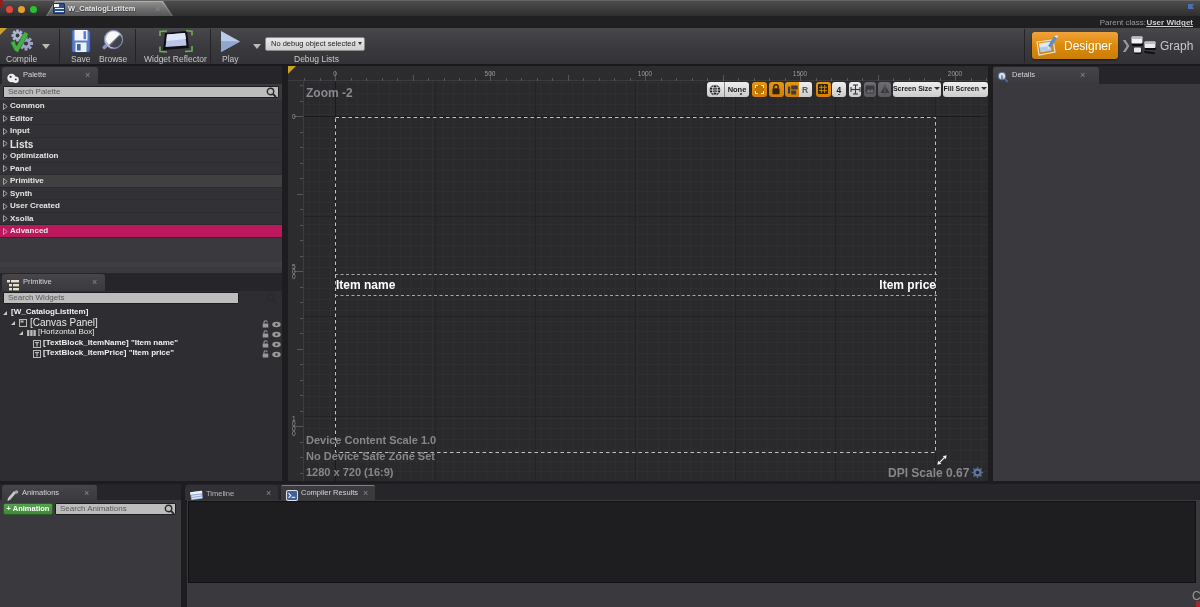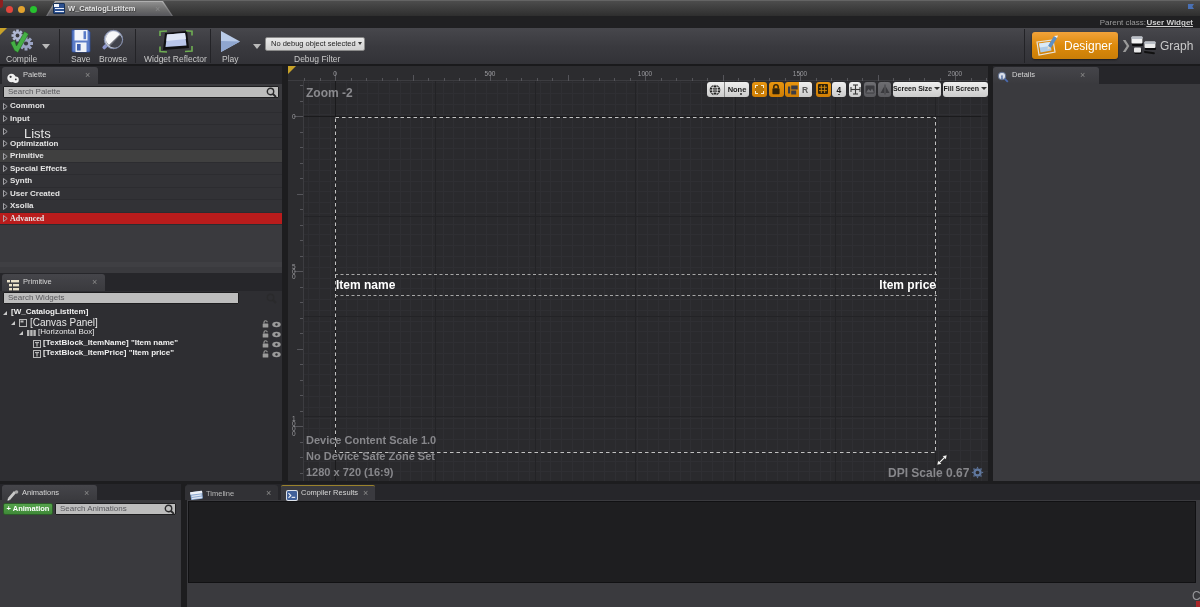--- a/index.html
+++ b/index.html
@@ -110,21 +110,21 @@
 
 <div class="a" id="ic-play" style="left:219px;top:30px;width:23px;height:24px">
 <svg width="23" height="24" viewBox="0 0 23 24">
 <path d="M2 1 L21 11.5 L2 22 Z" fill="#b9cbe8"></path>
 <path d="M2 11 L21 11.5 L2 22 Z" fill="#8fa6cf"></path>
 </svg></div>
 <div class="a" style="left:222px;top:54px;font-size:8.5px;color:#c9c9c9">Play</div>
 <div class="a" style="left:253px;top:44px;width:0;height:0;border-left:4px solid transparent;border-right:4px solid transparent;border-top:5px solid #b9b9b9"></div>
 
 <div class="a" style="left:265px;top:37px;width:100px;height:14px;background:linear-gradient(#e9e9e9,#cfcfcf);border:1px solid #8a8a8a;border-radius:2px;font-size:7.5px;color:#222;line-height:12px;padding-left:5px;white-space:nowrap">No debug object selected <span style="display:inline-block;vertical-align:1px;border-left:2.8px solid transparent;border-right:2.8px solid transparent;border-top:3.2px solid #333"></span></div>
-<div class="a" style="left:294px;top:54px;font-size:8.5px;color:#c9c9c9">Debug Filter</div>
+<div class="a" style="left:294px;top:54px;font-size:8.5px;color:#c9c9c9">Debug Lists</div>
 
 <div class="a" style="left:1032px;top:32px;width:86px;height:27px;background:linear-gradient(#f2a33a,#dd8a0b 50%,#c97e08);border-radius:3px;box-shadow:0 1px 2px rgba(0,0,0,0.5)"></div>
 <div class="a" id="ic-designer" style="left:1035px;top:34px;width:24px;height:23px">
 <svg width="24" height="23" viewBox="0 0 24 23">
 <path d="M2 8 L18 6 L20 18 L4 21 Z" fill="none" stroke="#e8e3da" stroke-width="1.2"></path>
 <path d="M4 9.5 L15 8 L16.5 16.5 L5.5 18.5 Z" fill="#aecbe8"></path>
 <path d="M4 9.5 L15 8 L15.6 12 L4.8 13.5 Z" fill="#dceaf6"></path>
 <path d="M13 12 L19 2 L22 4 L16 14 Z" fill="#5d8fc4"></path>
 <path d="M19 2 L22 4 L23 1.5 Z" fill="#f0f4f8"></path>
 <path d="M13 12 L16 14 L12.5 15.5 Z" fill="#e8ddc8"></path>
@@ -168,65 +168,71 @@
     <div style="position:relative;height:12.5px;background:#323236;border-bottom:1px solid #2c2c30;">
       <svg style="position:absolute;left:3px;top:2.5px" width="5" height="7" viewBox="0 0 5 7">
         <path d="M0.5 0.5 L4.2 3.5 L0.5 6.5 Z" fill="none" stroke="#b0b0b4" stroke-width="0.9"></path>
       </svg>
       <span style="position:absolute;left:10px;top:1px;font-size:8px;font-weight:bold;color:#e4e4e4">Common</span>
     </div>
     <div style="position:relative;height:12.5px;background:#323236;border-bottom:1px solid #2c2c30;">
       <svg style="position:absolute;left:3px;top:2.5px" width="5" height="7" viewBox="0 0 5 7">
         <path d="M0.5 0.5 L4.2 3.5 L0.5 6.5 Z" fill="none" stroke="#b0b0b4" stroke-width="0.9"></path>
       </svg>
+      <span style="position:absolute;left:10px;top:1px;font-size:8px;font-weight:bold;color:#e4e4e4">Editor</span>
+    </div>
+    <div style="position:relative;height:12.5px;background:#323236;border-bottom:1px solid #2c2c30;">
+      <svg style="position:absolute;left:3px;top:2.5px" width="5" height="7" viewBox="0 0 5 7">
+        <path d="M0.5 0.5 L4.2 3.5 L0.5 6.5 Z" fill="none" stroke="#b0b0b4" stroke-width="0.9"></path>
+      </svg>
       <span style="position:absolute;left:10px;top:1px;font-size:8px;font-weight:bold;color:#e4e4e4">Input</span>
     </div>
     <div style="position:relative;height:12.5px;background:#323236;border-bottom:1px solid #2c2c30;">
       <svg style="position:absolute;left:3px;top:2.5px" width="5" height="7" viewBox="0 0 5 7">
         <path d="M0.5 0.5 L4.2 3.5 L0.5 6.5 Z" fill="none" stroke="#b0b0b4" stroke-width="0.9"></path>
       </svg>
-      <span style="position:absolute;left:24px;top:1px;font-size:13px;font-weight:normal;color:#e4e4e4">Lists</span>
+      <span style="position:absolute;left:10px;top:1px;font-size:10px;font-weight:bold;color:#e4e4e4">Lists</span>
     </div>
     <div style="position:relative;height:12.5px;background:#323236;border-bottom:1px solid #2c2c30;">
       <svg style="position:absolute;left:3px;top:2.5px" width="5" height="7" viewBox="0 0 5 7">
         <path d="M0.5 0.5 L4.2 3.5 L0.5 6.5 Z" fill="none" stroke="#b0b0b4" stroke-width="0.9"></path>
       </svg>
       <span style="position:absolute;left:10px;top:1px;font-size:8px;font-weight:bold;color:#e4e4e4">Optimization</span>
     </div>
+    <div style="position:relative;height:12.5px;background:#323236;border-bottom:1px solid #2c2c30;">
+      <svg style="position:absolute;left:3px;top:2.5px" width="5" height="7" viewBox="0 0 5 7">
+        <path d="M0.5 0.5 L4.2 3.5 L0.5 6.5 Z" fill="none" stroke="#b0b0b4" stroke-width="0.9"></path>
+      </svg>
+      <span style="position:absolute;left:10px;top:1px;font-size:8px;font-weight:bold;color:#e4e4e4">Panel</span>
+    </div>
     <div style="position:relative;height:12.5px;background:#404040;border-bottom:1px solid #2c2c30;padding-left:11px;">
       <svg style="position:absolute;left:3px;top:2.5px" width="5" height="7" viewBox="0 0 5 7">
         <path d="M0.5 0.5 L4.2 3.5 L0.5 6.5 Z" fill="none" stroke="#b0b0b4" stroke-width="0.9"></path>
       </svg>
       <span style="position:absolute;left:10px;top:1px;font-size:8px;font-weight:bold;color:#e4e4e4">Primitive</span>
     </div>
     <div style="position:relative;height:12.5px;background:#323236;border-bottom:1px solid #2c2c30;">
       <svg style="position:absolute;left:3px;top:2.5px" width="5" height="7" viewBox="0 0 5 7">
         <path d="M0.5 0.5 L4.2 3.5 L0.5 6.5 Z" fill="none" stroke="#b0b0b4" stroke-width="0.9"></path>
       </svg>
-      <span style="position:absolute;left:10px;top:1px;font-size:8px;font-weight:bold;color:#e4e4e4">Special Effects</span>
-    </div>
-    <div style="position:relative;height:12.5px;background:#323236;border-bottom:1px solid #2c2c30;">
-      <svg style="position:absolute;left:3px;top:2.5px" width="5" height="7" viewBox="0 0 5 7">
-        <path d="M0.5 0.5 L4.2 3.5 L0.5 6.5 Z" fill="none" stroke="#b0b0b4" stroke-width="0.9"></path>
-      </svg>
       <span style="position:absolute;left:10px;top:1px;font-size:8px;font-weight:bold;color:#e4e4e4">Synth</span>
     </div>
     <div style="position:relative;height:12.5px;background:#323236;border-bottom:1px solid #2c2c30;">
       <svg style="position:absolute;left:3px;top:2.5px" width="5" height="7" viewBox="0 0 5 7">
         <path d="M0.5 0.5 L4.2 3.5 L0.5 6.5 Z" fill="none" stroke="#b0b0b4" stroke-width="0.9"></path>
       </svg>
       <span style="position:absolute;left:10px;top:1px;font-size:8px;font-weight:bold;color:#e4e4e4">User Created</span>
     </div>
     <div style="position:relative;height:12.5px;background:#323236;border-bottom:1px solid #2c2c30;">
       <svg style="position:absolute;left:3px;top:2.5px" width="5" height="7" viewBox="0 0 5 7">
         <path d="M0.5 0.5 L4.2 3.5 L0.5 6.5 Z" fill="none" stroke="#b0b0b4" stroke-width="0.9"></path>
       </svg>
       <span style="position:absolute;left:10px;top:1px;font-size:8px;font-weight:bold;color:#e4e4e4">Xsolla</span>
     </div>
-    <div style="position:relative;height:12.5px;background:#b91c1c;border-bottom:1px solid #2c2c30;font-family:Liberation Serif, serif;">
+    <div style="position:relative;height:12.5px;background:#be185d;border-bottom:1px solid #2c2c30;">
       <svg style="position:absolute;left:3px;top:2.5px" width="5" height="7" viewBox="0 0 5 7">
         <path d="M0.5 0.5 L4.2 3.5 L0.5 6.5 Z" fill="none" stroke="#b0b0b4" stroke-width="0.9"></path>
       </svg>
       <span style="position:absolute;left:10px;top:1px;font-size:8px;font-weight:bold;color:#e4e4e4">Advanced</span>
     </div>
   </div>
 
 <div class="a" style="left:0;top:262px;width:282px;height:5px;background:#3f3f43"></div>
 
 <div class="a" style="left:0;top:273px;width:282px;height:208px;background:#2e2e32"></div>

